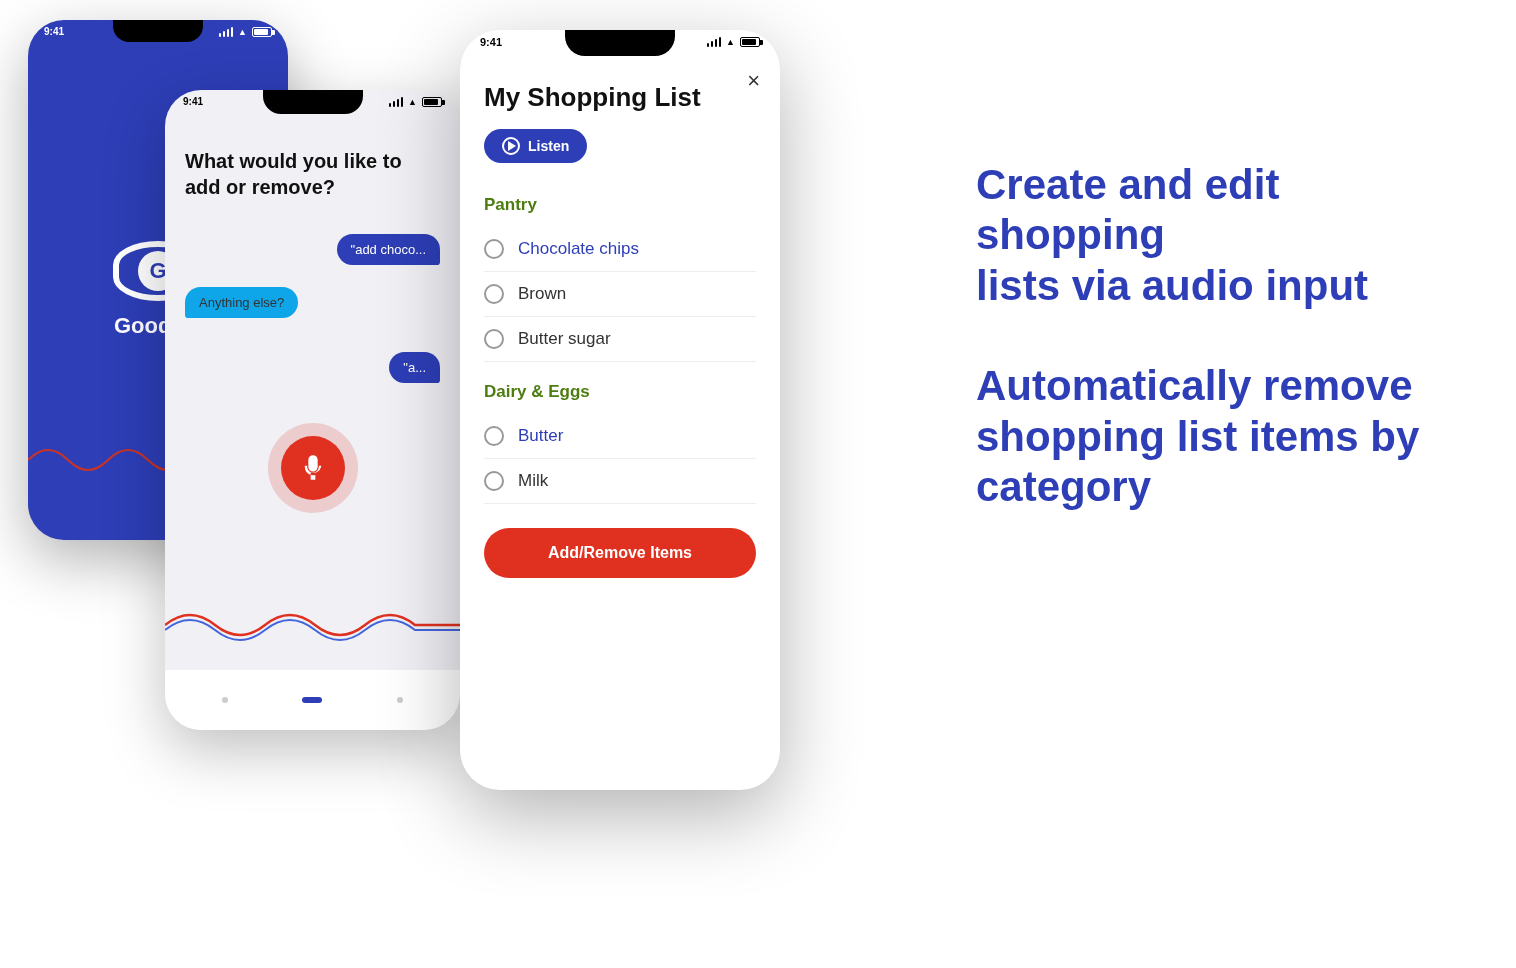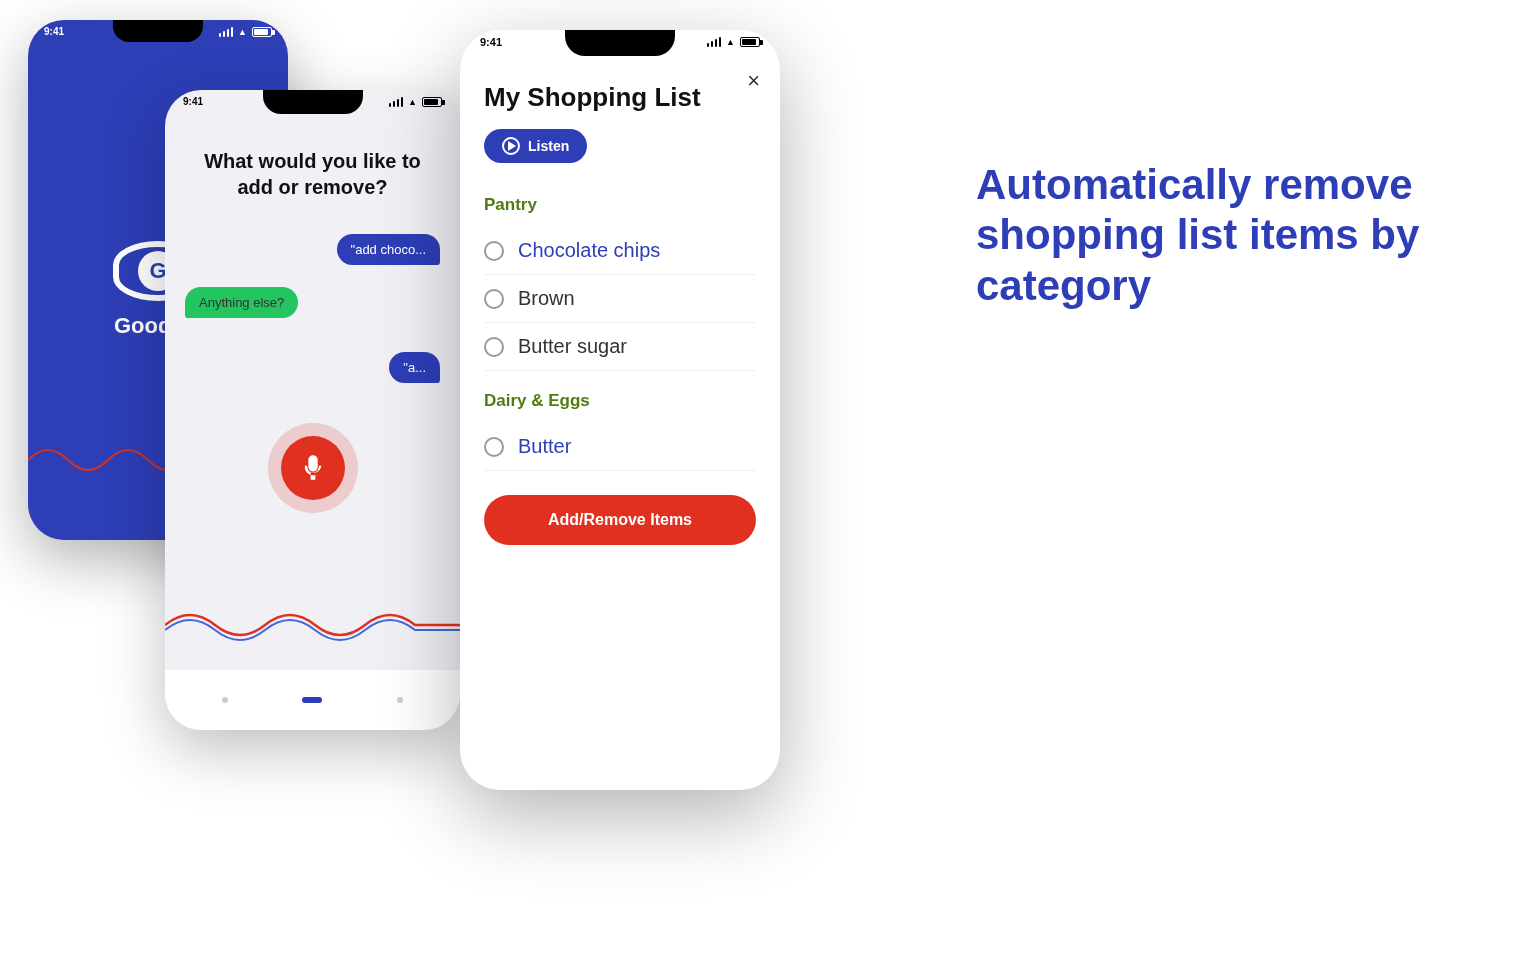--- a/index.html
+++ b/index.html
@@ -137,34 +137,33 @@
       padding: 44px 20px 20px;
       height: 100%;
       position: relative;
     }
     .phone-mid .question {
       font-size: 20px;
       font-weight: 700;
       color: #111;
       margin-top: 14px;
       line-height: 1.3;
-      text-align: center;
     }
     .chat-bubble-right {
       background: #2d3eb7;
       color: #fff;
       border-radius: 20px 20px 4px 20px;
       padding: 8px 14px;
       font-size: 13px;
       display: inline-block;
       margin-top: 18px;
       max-width: 180px;
     }
     .chat-bubble-left {
-      background: #22c55e;
+      background: #0ea5e9;
       color: #333;
       border-radius: 20px 20px 20px 4px;
       padding: 8px 14px;
       font-size: 13px;
       display: inline-block;
       margin-top: 12px;
     }
     .chat-row-right {
       display: flex;
       justify-content: flex-end;
@@ -336,21 +335,21 @@
       border-bottom: none;
     }
     .radio-circle {
       width: 20px;
       height: 20px;
       border-radius: 50%;
       border: 2px solid #999;
       flex-shrink: 0;
     }
     .item-label {
-      font-size: 20px;
+      font-size: 17px;
       color: #333;
       text-align: right;
     }
     .item-label.highlight {
       color: #2d3eb7;
       font-weight: 500;
     }
     .add-remove-btn {
       display: block;
       width: 100%;
@@ -575,26 +574,34 @@
       <span class="item-label">Butter sugar</span>
     </div>
 
     
     <div class="category-title" style="margin-top:20px">Dairy &amp; Eggs</div>
 
     <div class="list-item">
       <div class="radio-circle"></div>
       <span class="item-label highlight">Butter</span>
     </div>
+    <div class="list-item">
+      <div class="radio-circle"></div>
+      <span class="item-label">Milk</span>
+    </div>
 
     <button class="add-remove-btn">
       <span>Add/Remove Items</span>
     </button>
   </div>
 </div>
 
 <div class="promo-text">
+  <div class="promo-heading">
+    <span>Create and edit shopping</span><br>
+    <span>lists via audio input</span>
+  </div>
   <div class="promo-heading2">
     <span>Automatically remove</span><br>
     <span>shopping list items by</span><br>
     <span>category</span>
   </div>
 </div>
 
 </body></html>

